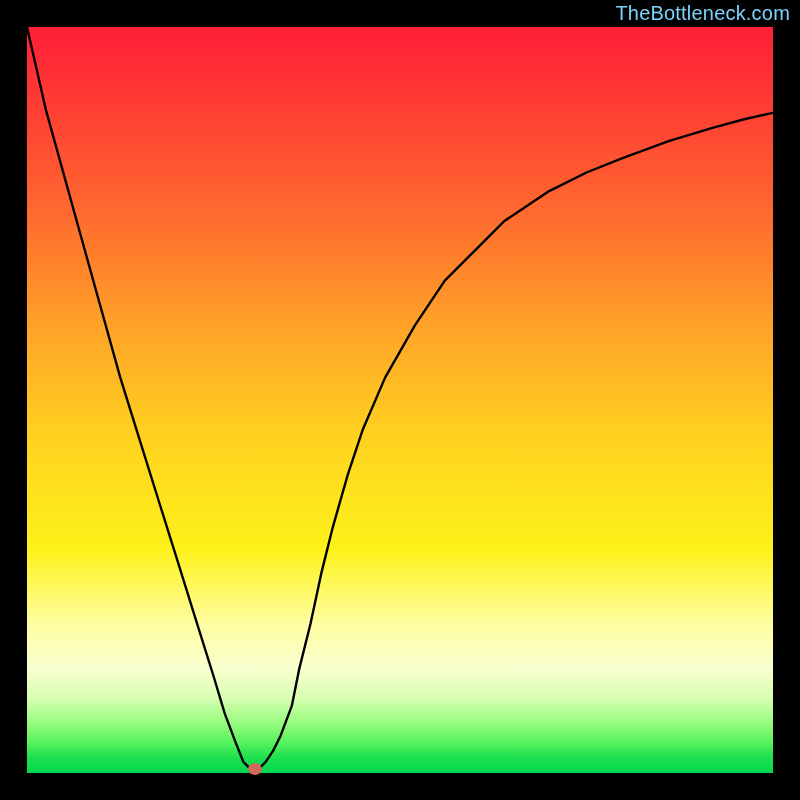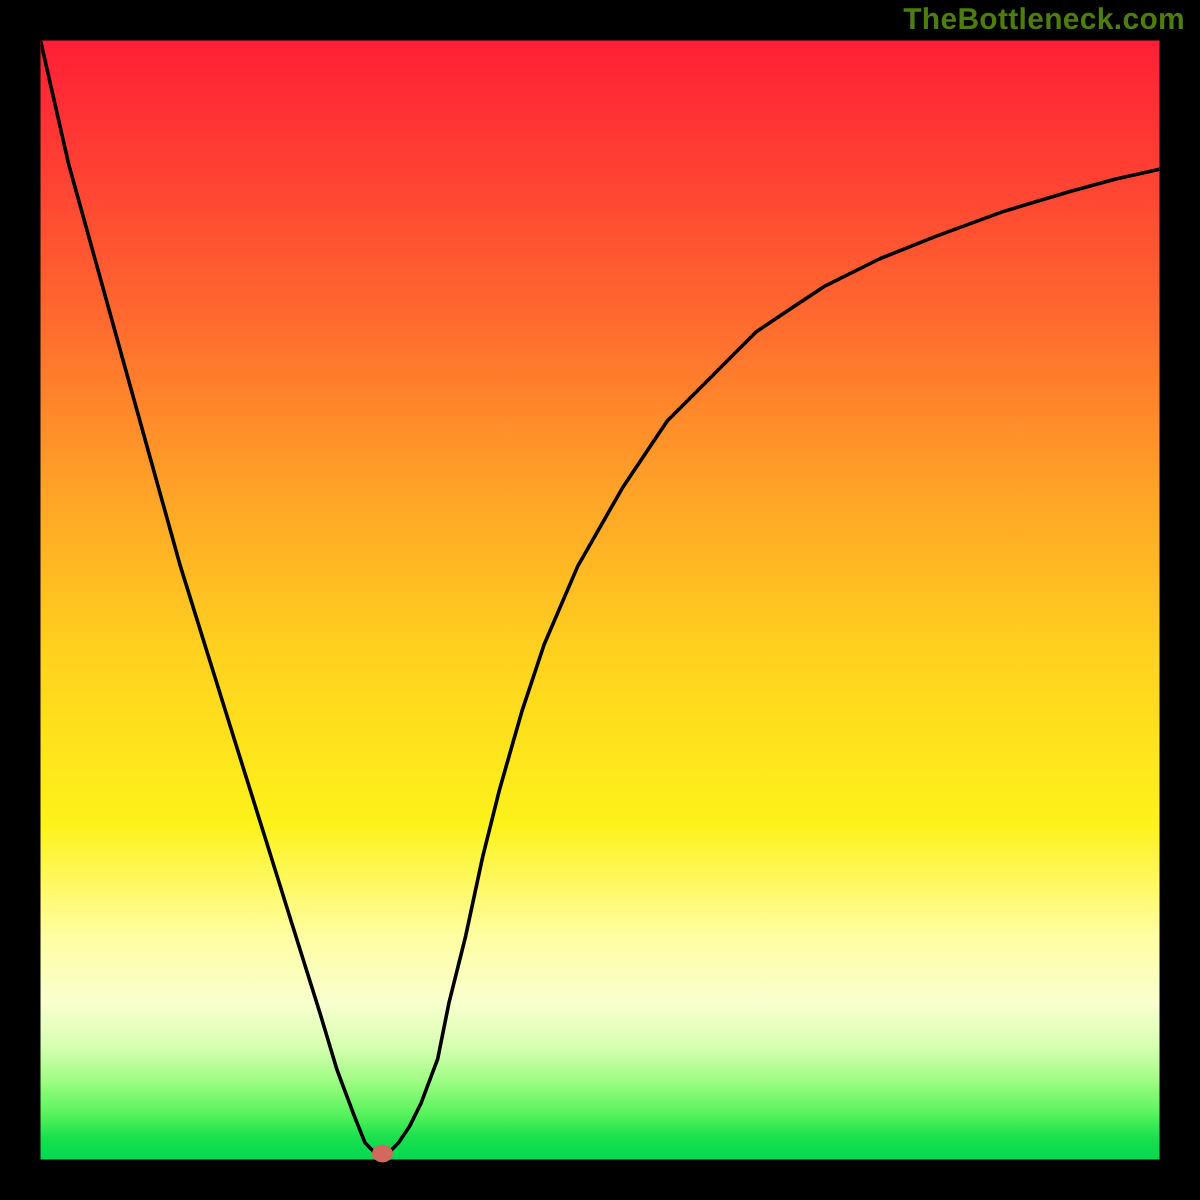--- a/index.html
+++ b/index.html
@@ -14,23 +14,23 @@
   .outer {
     position: relative;
     width: 800px;
     height: 800px;
     background: #000;
   }
   .watermark {
     position: absolute;
     top: 2px;
     right: 10px;
-    color: #4d7c0f;
+    color: #7dd3fc;
     font-size: 20px;
-    font-weight: 700;
+    font-weight: 400;
     letter-spacing: 0.2px;
     z-index: 4;
   }
   .chart-frame {
     position: absolute;
     left: 27px;
     top: 27px;
     width: 746px;
     height: 746px;
     background: #000;

